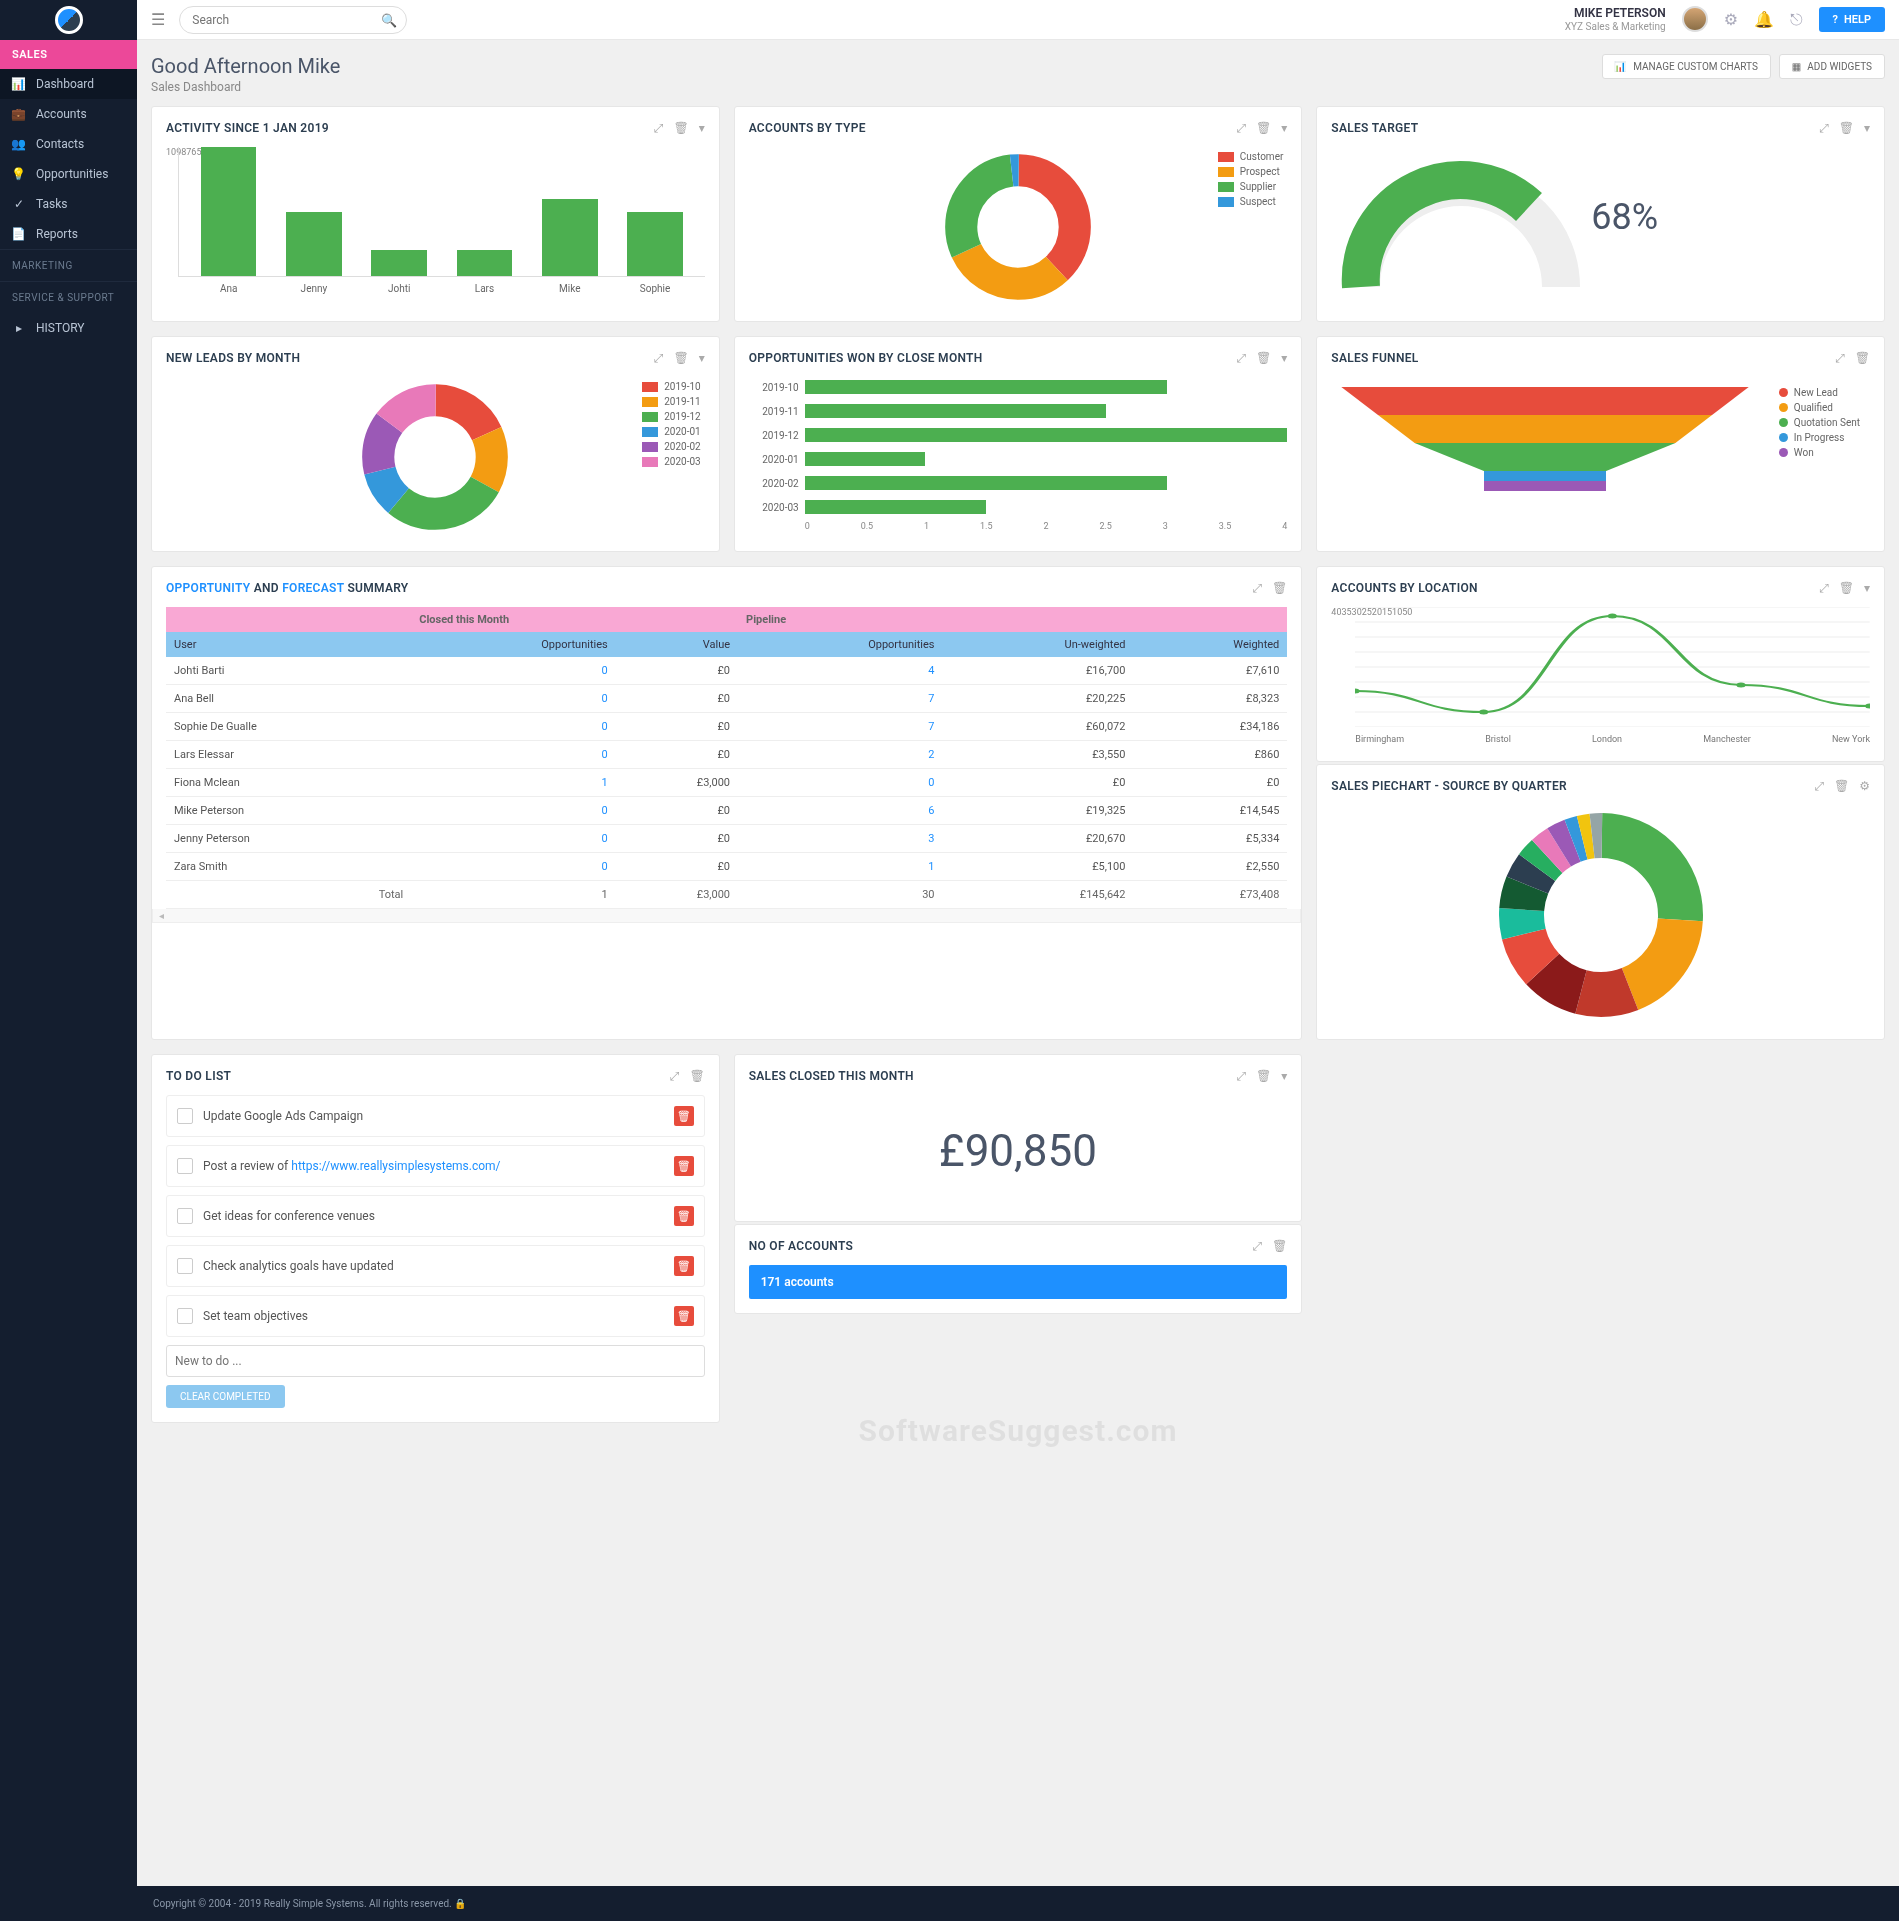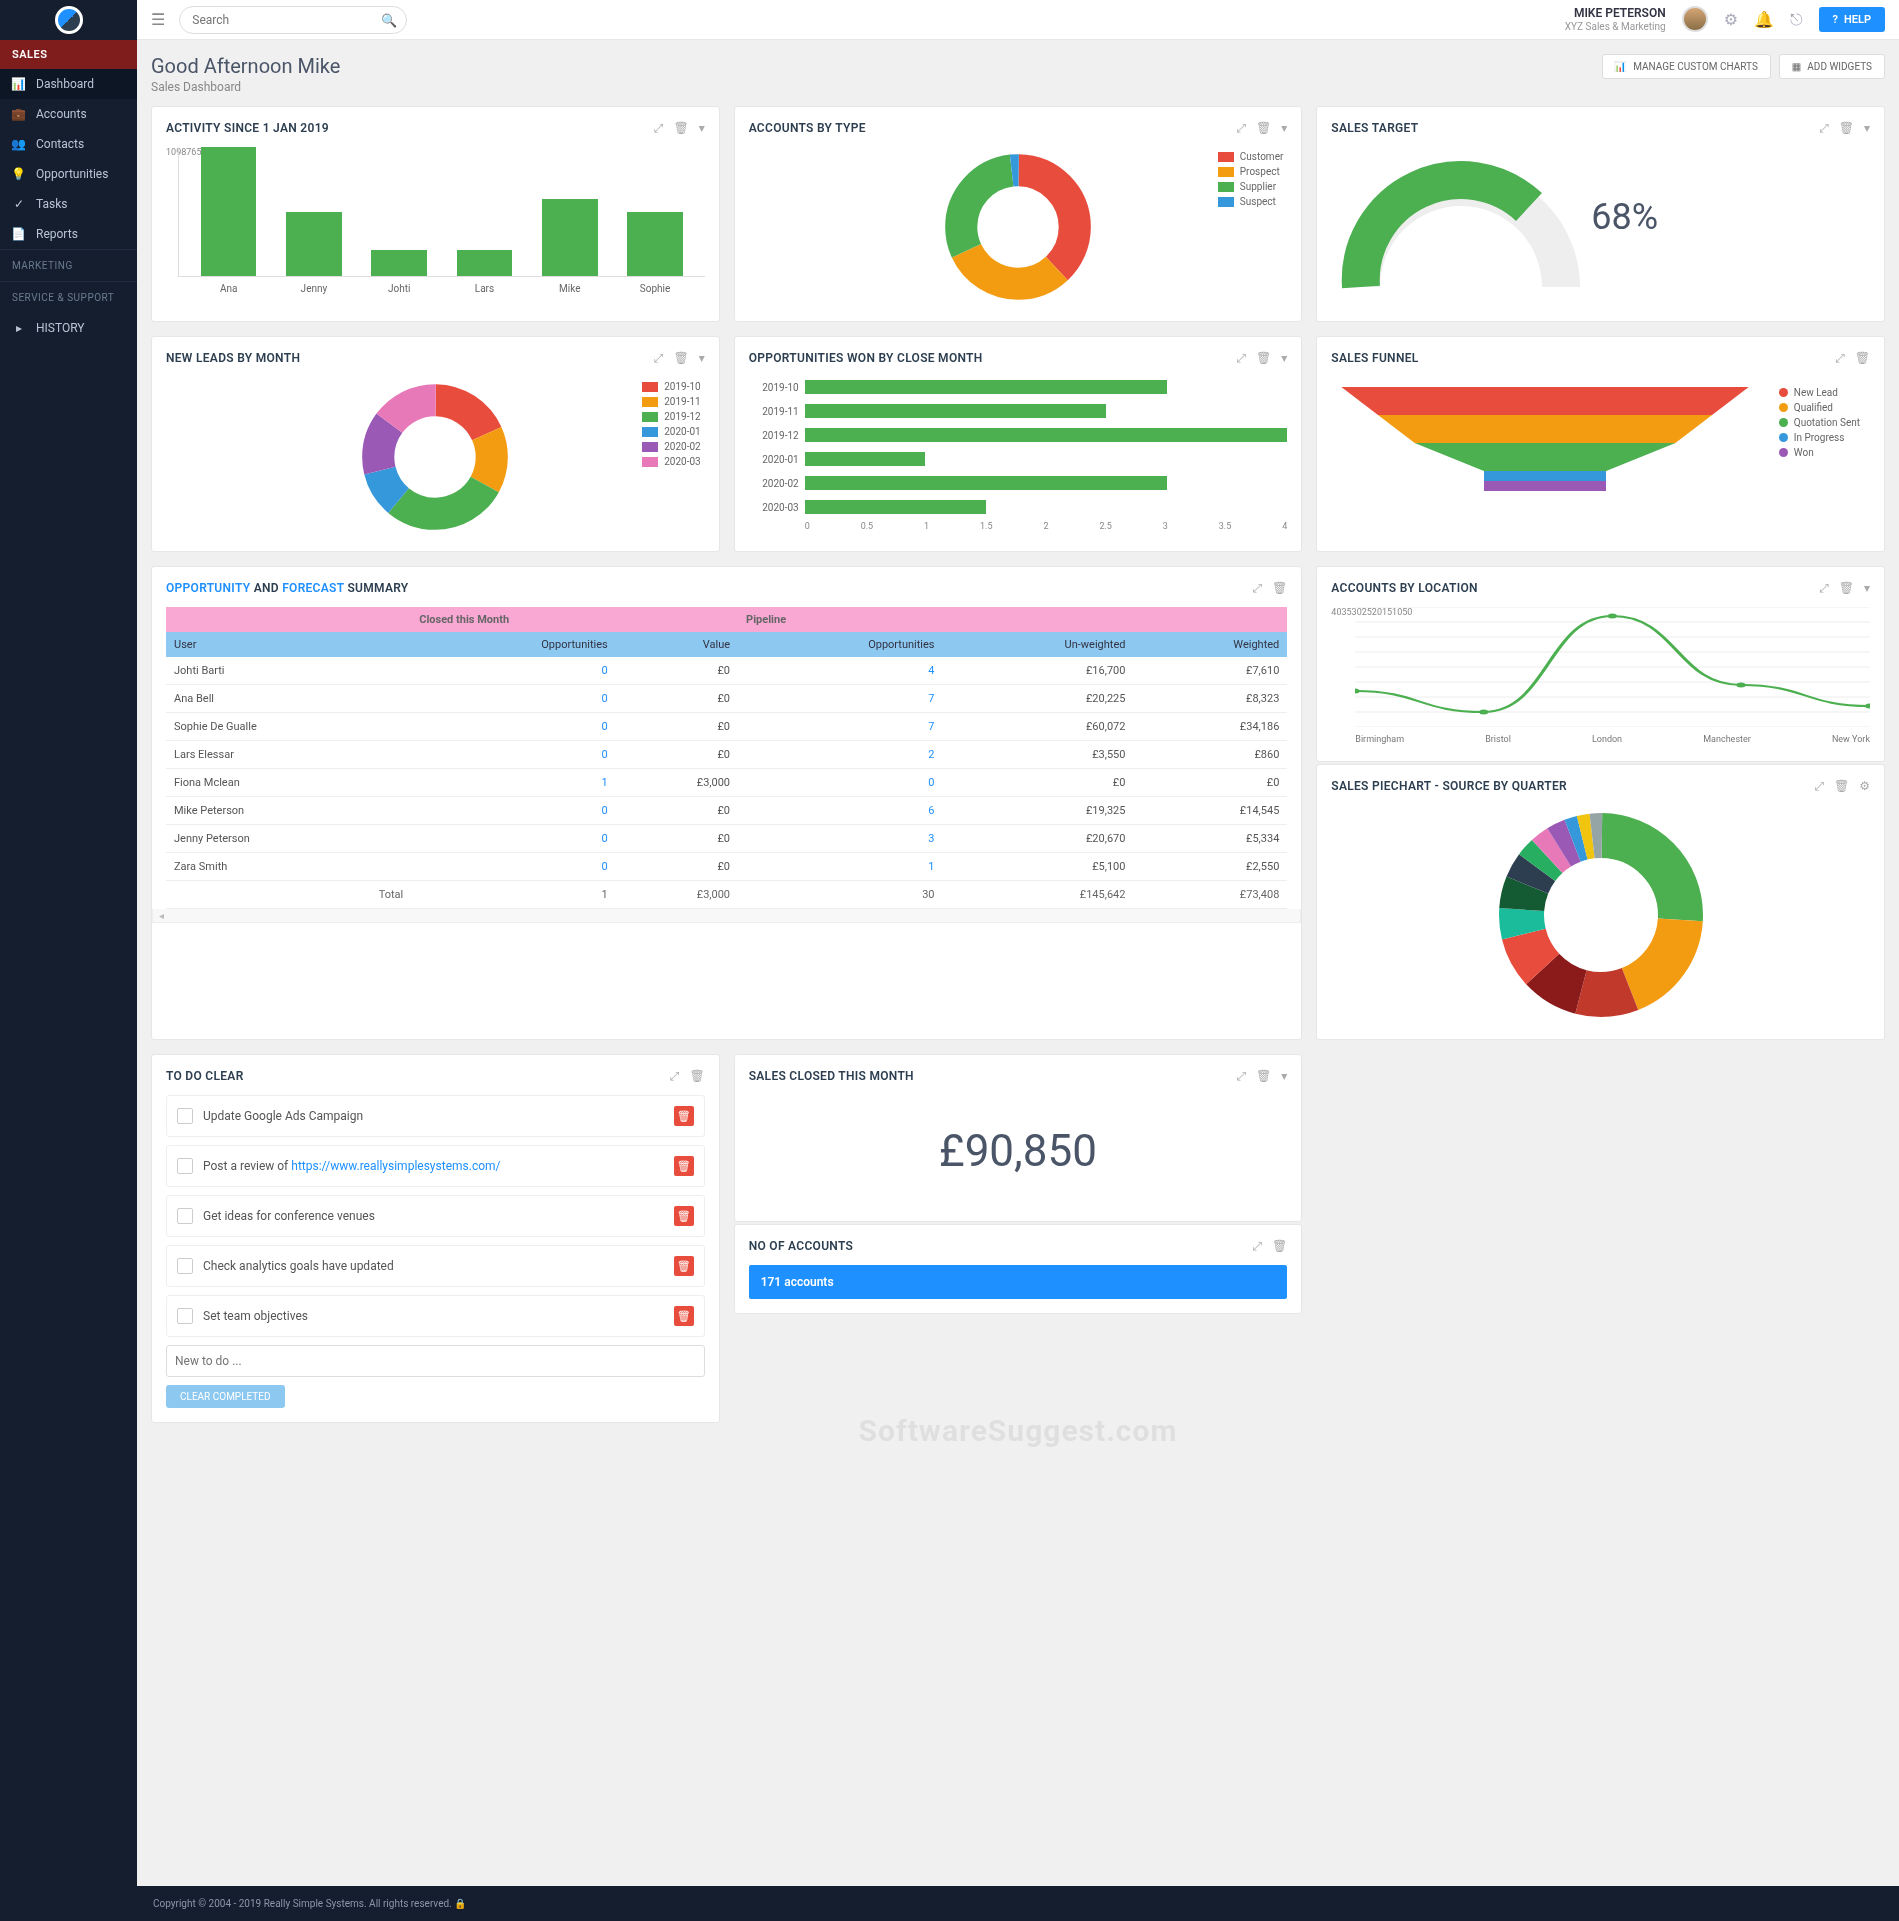--- a/index.html
+++ b/index.html
@@ -1,21 +1,21 @@
 <!DOCTYPE html>
 <html><head>
 <meta charset="utf-8">
 <style>
 *{box-sizing:border-box;margin:0;padding:0;font-family:-apple-system,BlinkMacSystemFont,"Segoe UI",Roboto,Arial,sans-serif}
 body{background:#f0f0f0;color:#333;font-size:13px}
 .app{display:flex;min-height:100vh}
 .sidebar{width:137px;background:#141e2f;color:#8a97a8;flex-shrink:0;display:flex;flex-direction:column}
 .logo{height:40px;display:flex;align-items:center;justify-content:center;padding:8px 0}
 .logo-circle{width:28px;height:28px;border-radius:50%;background:linear-gradient(135deg,#1e90ff 0%,#1e90ff 50%,#2c3e50 50%);border:3px solid #fff;position:relative}
-.nav-section{background:#7f1d1d;color:#fff;padding:8px 12px;font-size:11px;font-weight:600;letter-spacing:.5px}
+.nav-section{background:#ec4899;color:#fff;padding:8px 12px;font-size:11px;font-weight:600;letter-spacing:.5px}
 .nav-item{display:flex;align-items:center;padding:8px 12px;color:#b8c4d4;cursor:pointer;font-size:12px;gap:10px}
 .nav-item.active{background:#0d1624}
 .nav-icon{width:14px;display:inline-flex;justify-content:center}
 .nav-section-dark{padding:10px 12px;font-size:10px;letter-spacing:.5px;color:#6b7b8f;border-top:1px solid #1f2a3d}
 .main{flex:1;display:flex;flex-direction:column;min-width:0}
 .topbar{height:40px;background:#fff;display:flex;align-items:center;padding:0 14px;gap:14px;border-bottom:1px solid #e8e8e8}
 .menu-toggle{color:#888;cursor:pointer;font-size:16px}
 .search-box{flex:0 0 228px;position:relative}
 .search-box input{width:100%;padding:6px 28px 6px 12px;border:1px solid #ddd;border-radius:16px;font-size:12px;outline:none}
 .search-ico{position:absolute;right:10px;top:50%;transform:translateY(-50%);color:#888}
@@ -555,21 +555,21 @@
                   <circle cx="21" cy="21" r="15.9" fill="transparent" stroke="#3498db" stroke-width="9" stroke-dasharray="2 98" stroke-dashoffset="-69"></circle>
                   <circle cx="21" cy="21" r="15.9" fill="transparent" stroke="#f1c40f" stroke-width="9" stroke-dasharray="2 98" stroke-dashoffset="-71"></circle>
                   <circle cx="21" cy="21" r="15.9" fill="transparent" stroke="#95a5a6" stroke-width="9" stroke-dasharray="2 98" stroke-dashoffset="-73"></circle>
                 </svg>
               </div>
           </div>
         </div>
 
         <div class="card">
           <div class="card-header">
-              <div class="card-title">TO DO CLEAR</div>
+              <div class="card-title">TO DO LIST</div>
             <div class="card-actions">
                 <span>⤢</span>
                 <span>🗑</span>
               </div>
             </div>
           <div id="todo-list">
               <div class="todo-item">
                 <div class="todo-check"></div>
                 <div class="todo-text">Update Google Ads Campaign</div>
                 <div class="todo-del">🗑</div>

